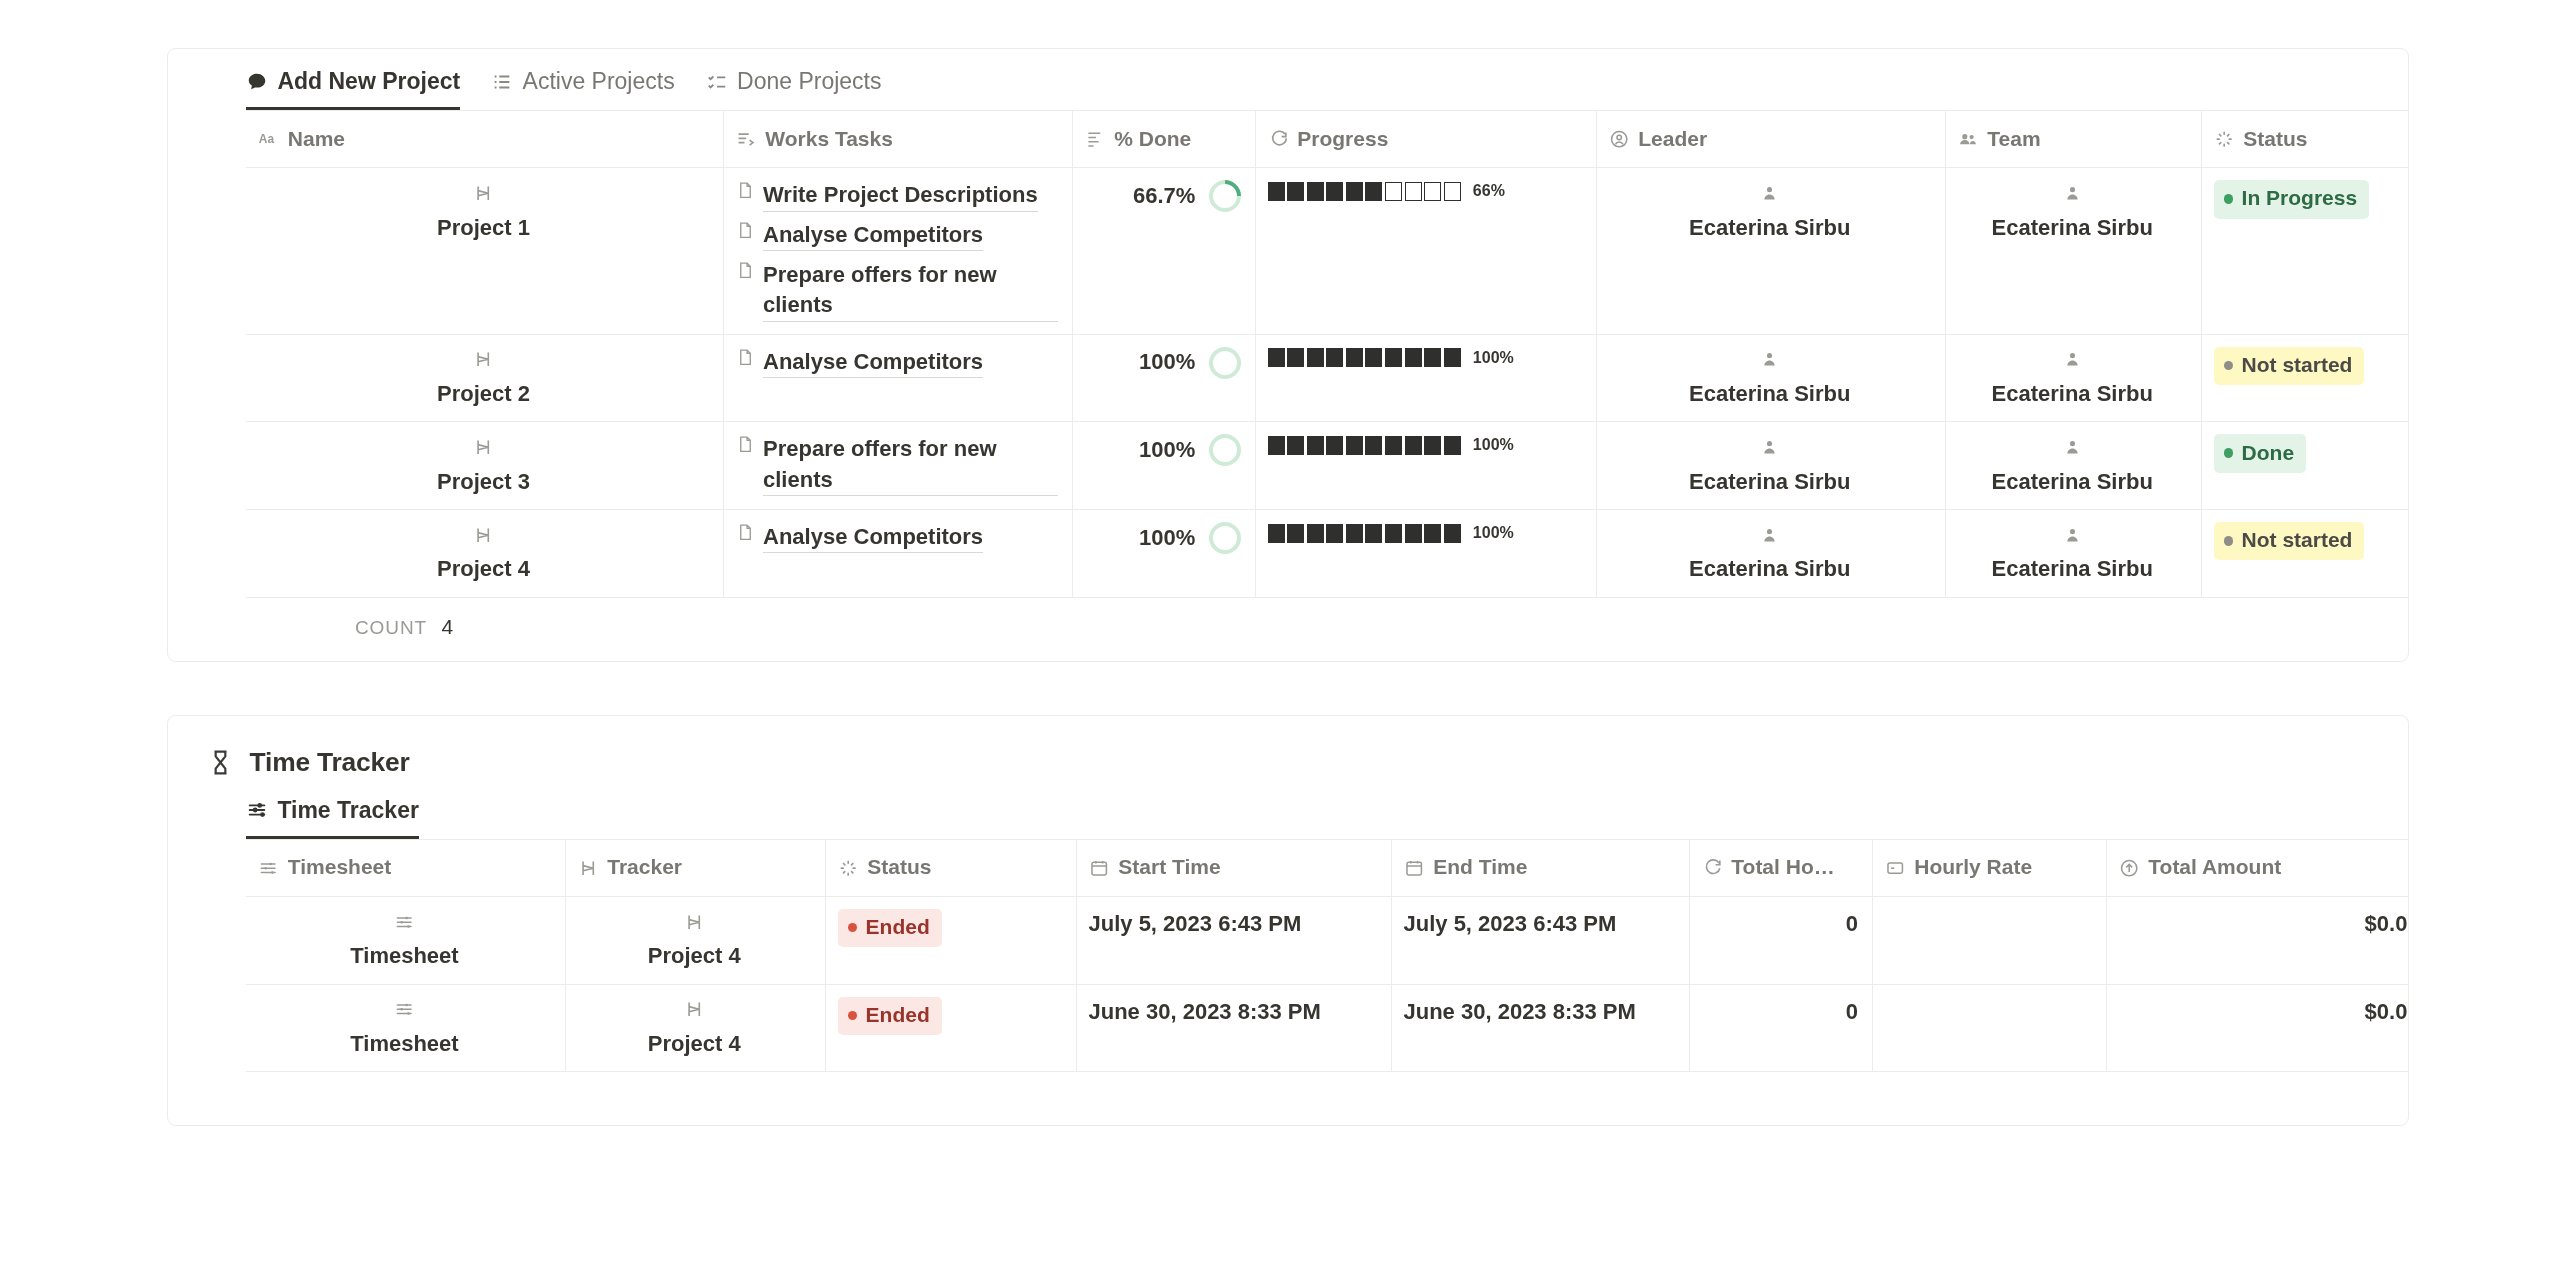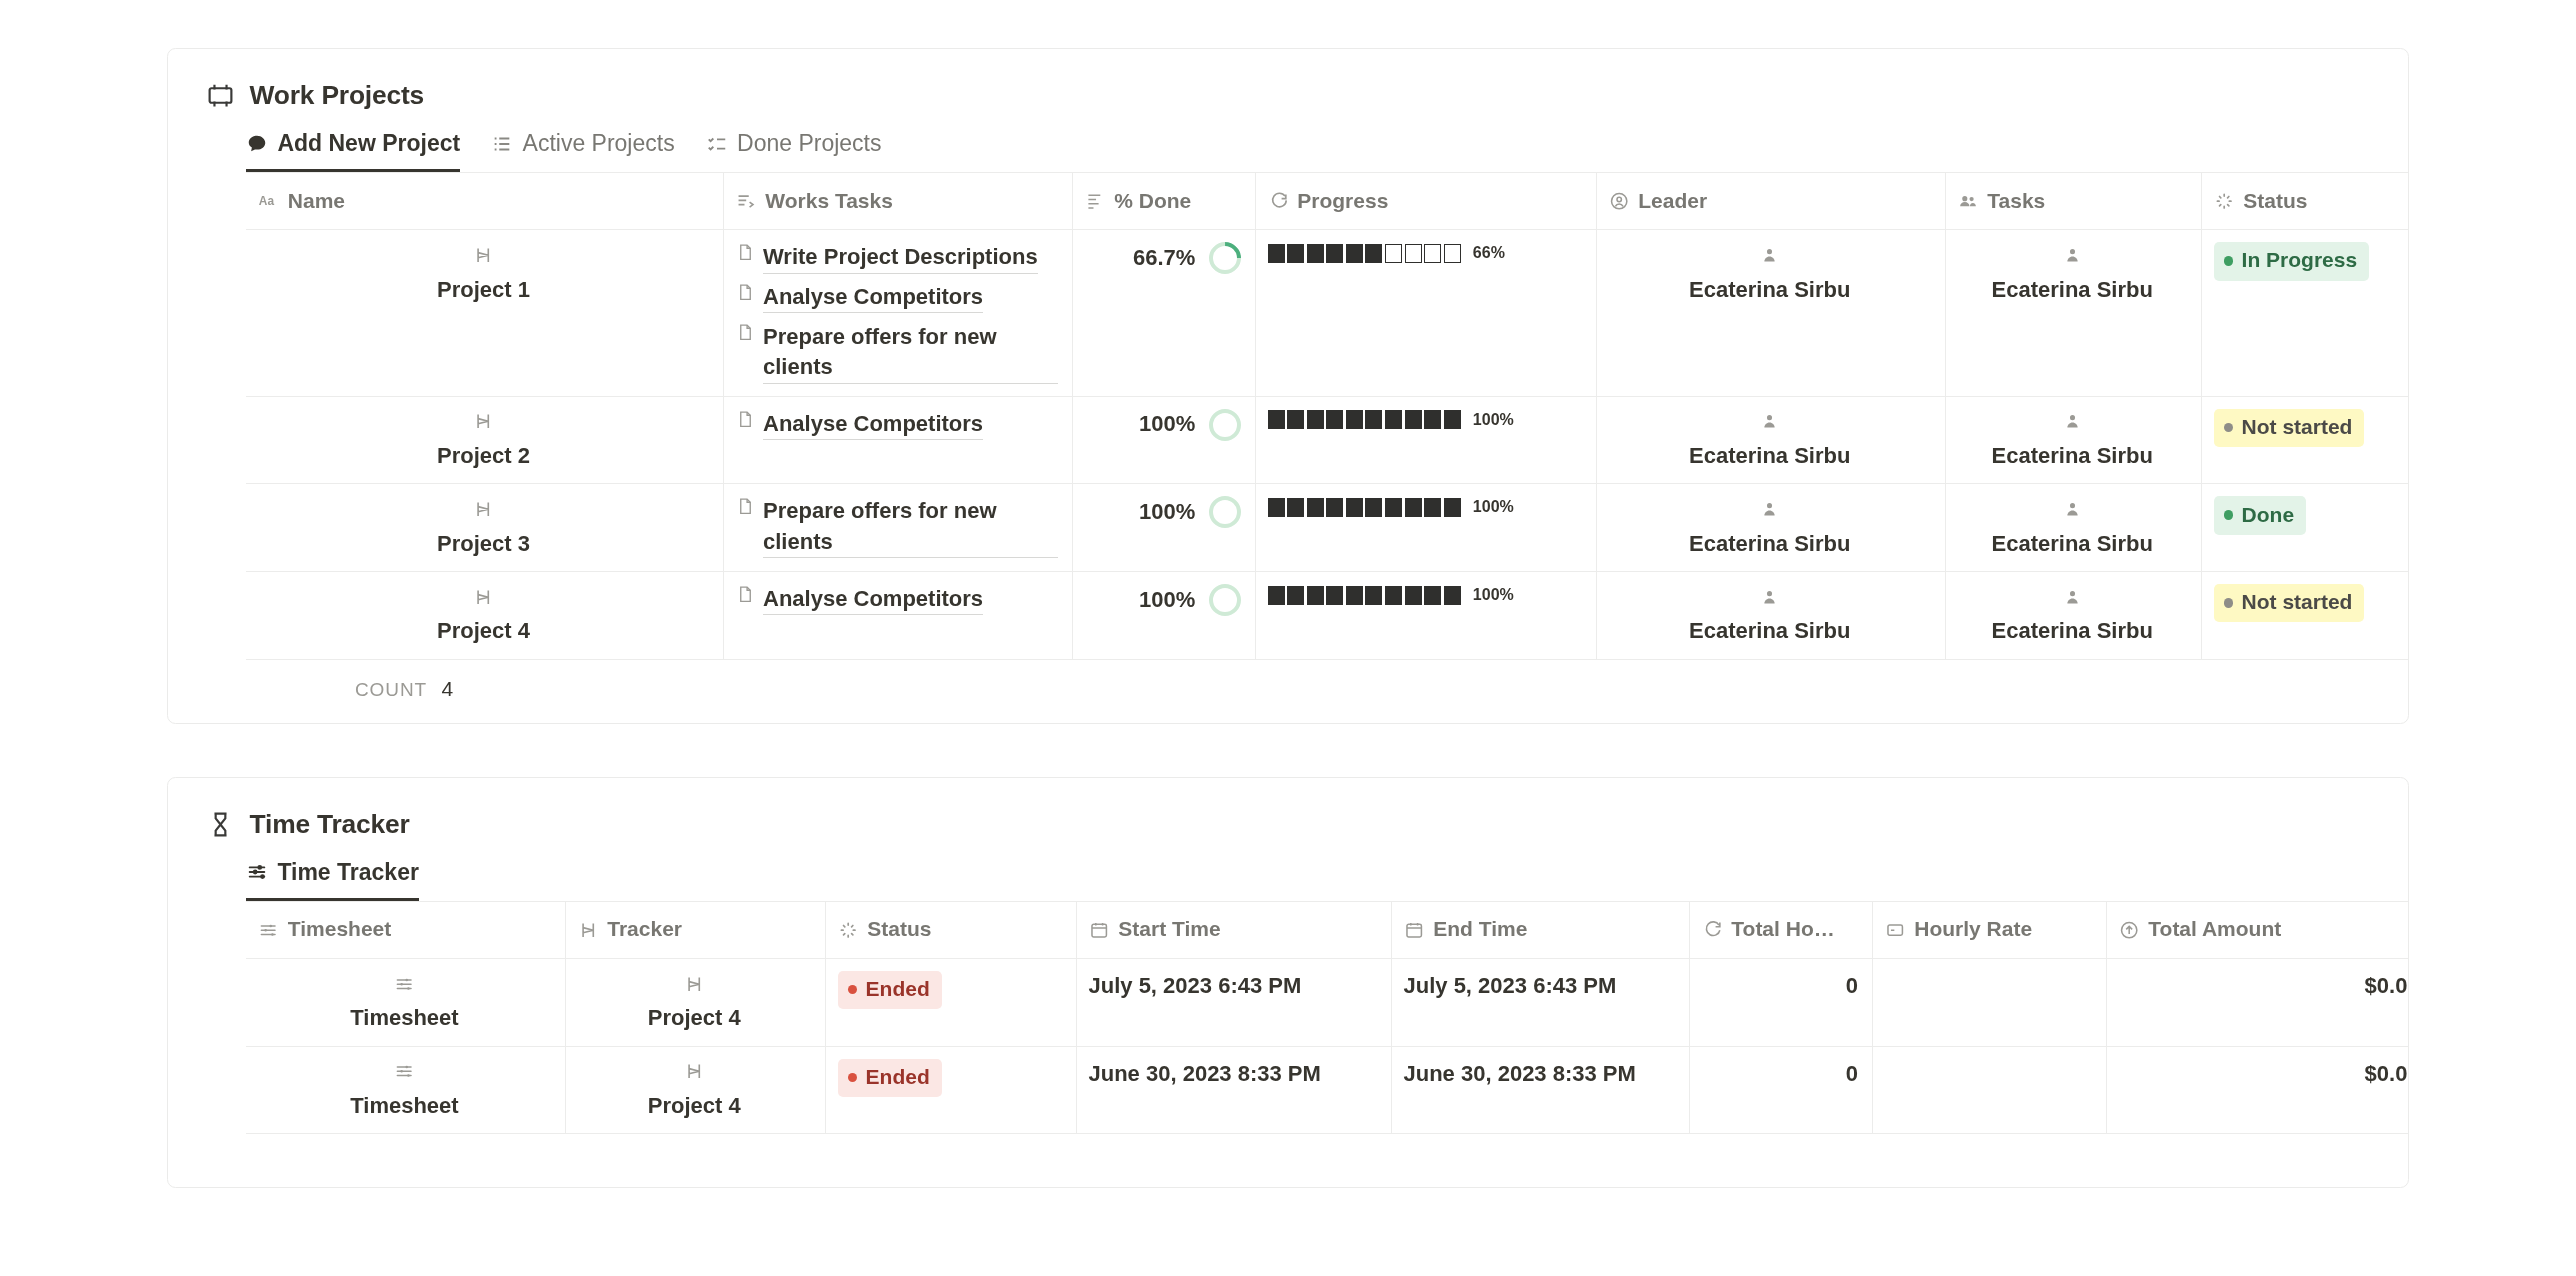--- a/index.html
+++ b/index.html
@@ -138,29 +138,20 @@
   .count-row .cval { color: #37352f; font-size: 21px; letter-spacing: 0; margin-left: 8.5px; }
   .card-pad-bottom { height: 53px; }
   svg { display: block; }
 </style>
 </head>
 <body>
 
 <div class="page">
 
   <div class="card">
-    <div class="card-head">
-      <span class="card-icon">
-        <svg width="29" height="29" viewBox="0 0 24 24" fill="none" stroke="currentColor" stroke-width="1.8">
-          <rect x="3" y="6" width="18" height="12" rx="1.5"></rect>
-          <path d="M7 3v4M17 3v4M7 17v4M17 17v4"></path>
-        </svg>
-      </span>
-      <span class="card-title">Work Projects</span>
-    </div>
 
     <div class="tabs">
       <div class="tab active">
         <span class="ic">
           <svg width="22" height="22" viewBox="0 0 24 24" fill="currentColor">
             <path d="M12 3C6.9 3 3 6.3 3 10.3c0 2.3 1.3 4.3 3.4 5.6L5.6 20l4.2-2.1c.7.1 1.5.2 2.2.2 5.1 0 9-3.3 9-7.3S17.1 3 12 3z"></path>
           </svg>
         </span>
         <span>Add New Project</span>
       </div>
@@ -250,21 +241,21 @@
           <th>
             <div class="hcell">
               <span class="ic muted-ic">
                 <svg width="20.4" height="20.4" viewBox="0 0 24 24" fill="currentColor">
                     <circle cx="8" cy="9" r="3"></circle>
                     <circle cx="16" cy="9.5" r="2.5"></circle>
                     <path d="M2.5 18c0-3 2.5-5 5.5-5s5.5 2 5.5 5z"></path>
                     <path d="M14 18c0-2.3 1.4-4 3.5-4S21 15.7 21 18z"></path>
                   </svg>
               </span>
-              <span>Tasks</span>
+              <span>Team</span>
             </div>
           </th>
           <th>
             <div class="hcell">
               <span class="ic muted-ic">
                 <svg width="20.4" height="20.4" viewBox="0 0 24 24" fill="none" stroke="currentColor" stroke-width="2" stroke-linecap="round">
                     <path d="M12 4v2M12 18v2M4 12h2M18 12h2M6.5 6.5l1.5 1.5M16 16l1.5 1.5M17.5 6.5L16 8M8 16l-1.5 1.5"></path>
                   </svg>
               </span>
               <span>Status</span>

